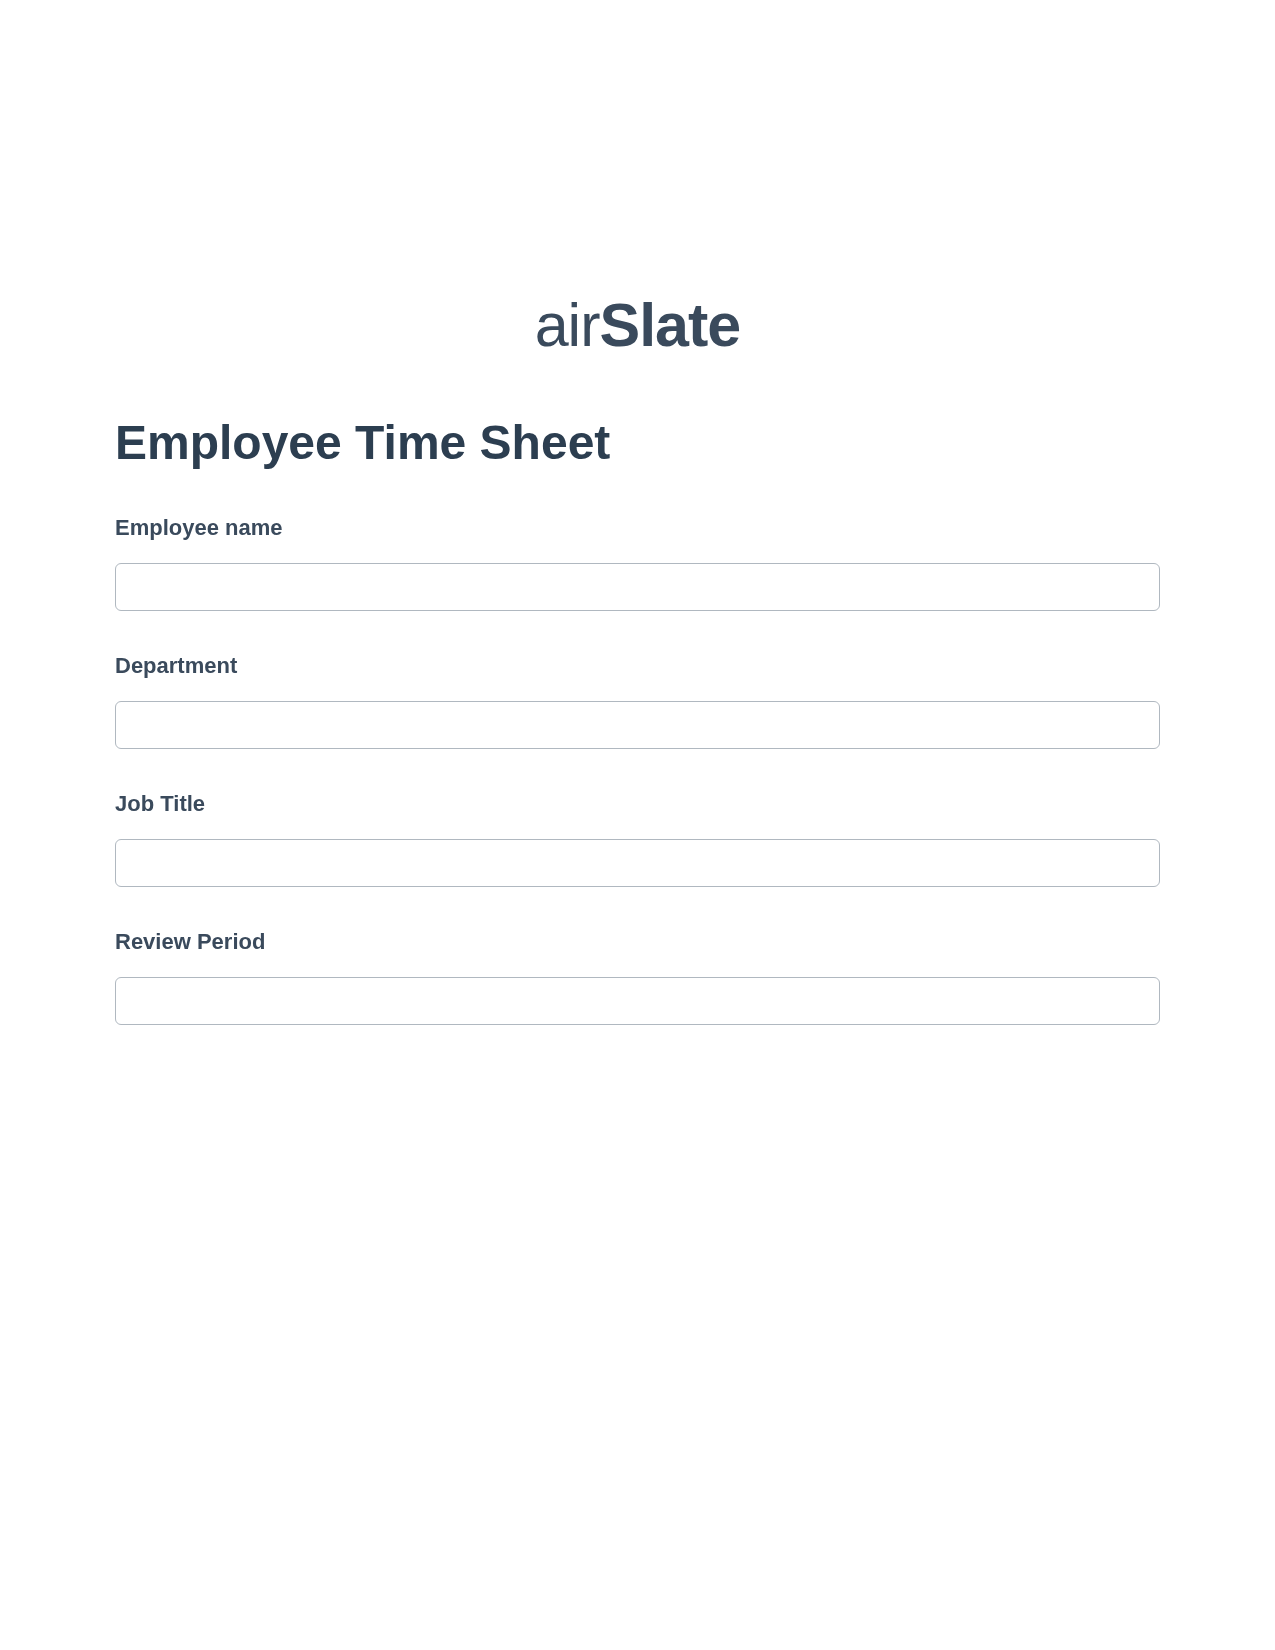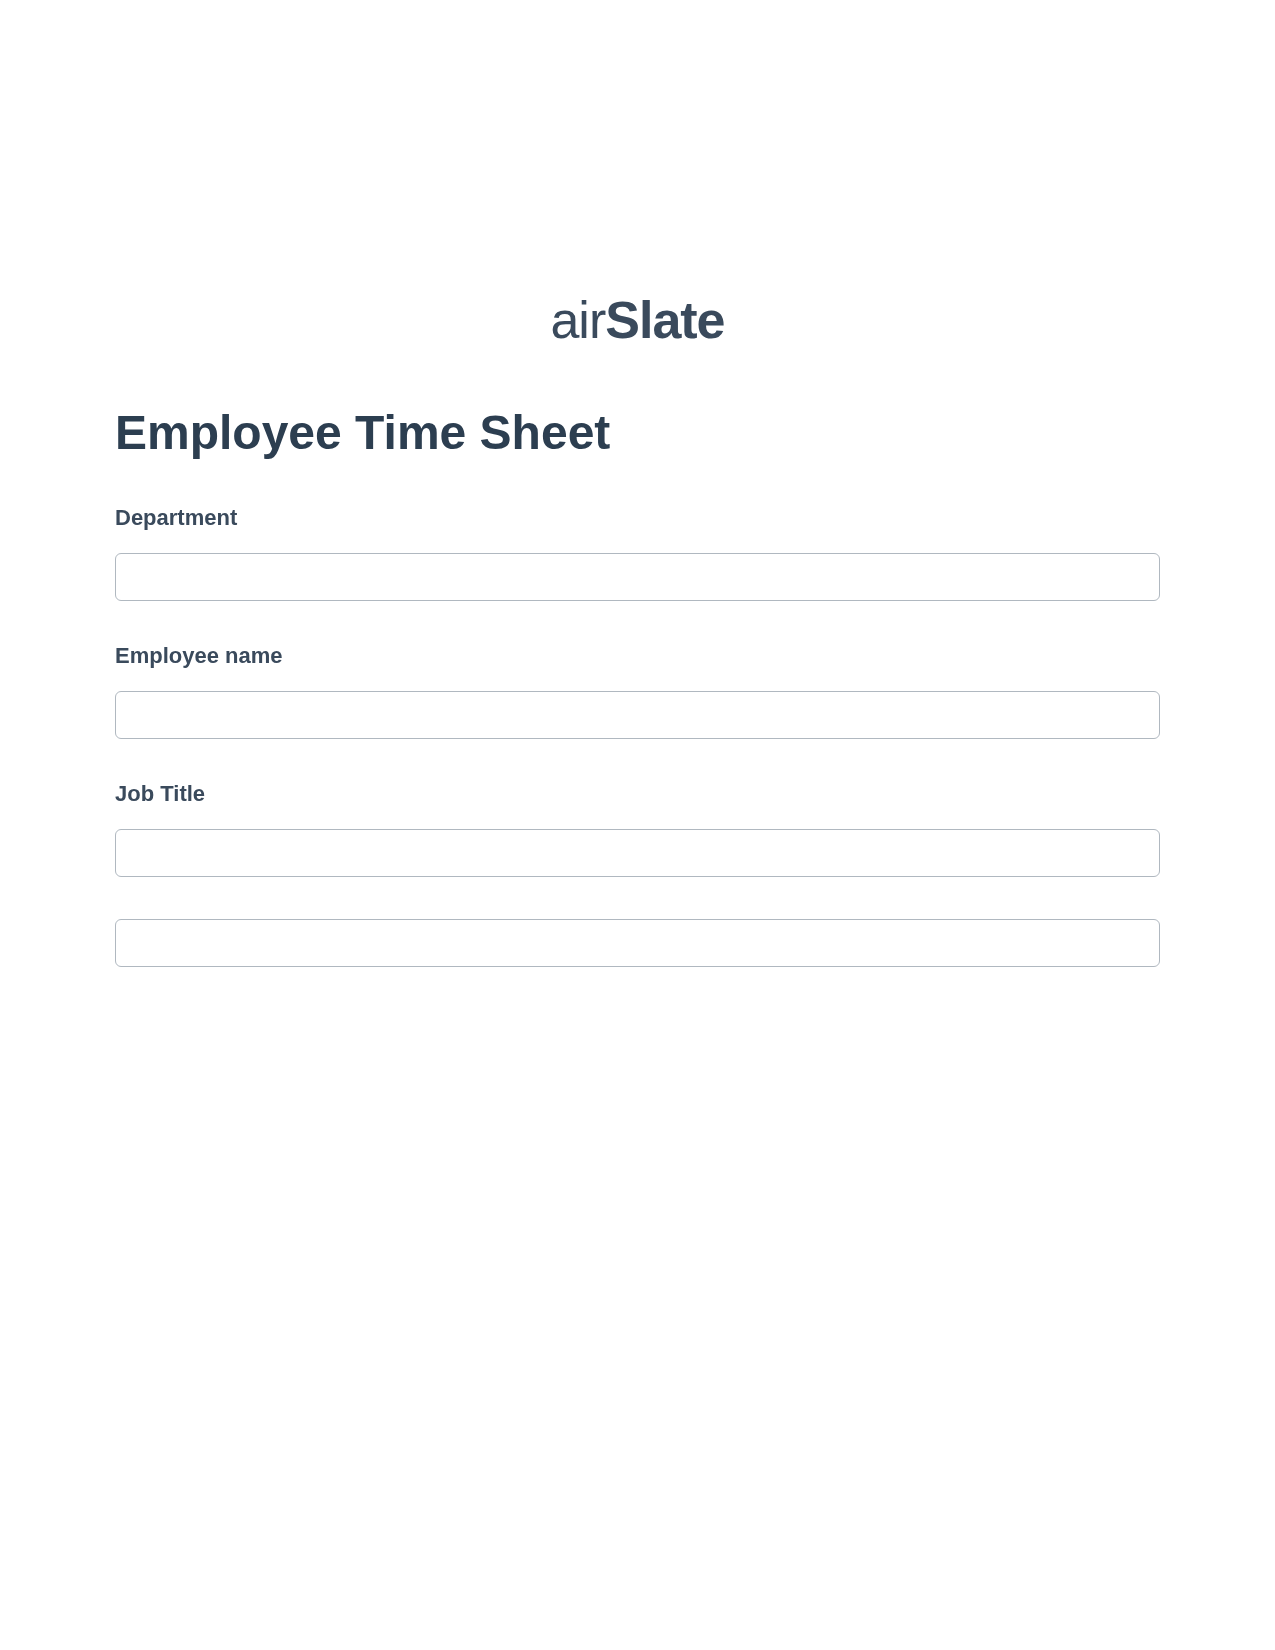--- a/index.html
+++ b/index.html
@@ -15,21 +15,21 @@
       color: #3a4a5c;
     }
     .page {
       padding: 290px 115px 0 115px;
     }
     .logo {
       text-align: center;
       margin-bottom: 55px;
     }
     .logo-text {
-      font-size: 52px;
+      font-size: 61px;
       font-weight: 700;
       color: #3a4a5c;
       letter-spacing: -1px;
     }
     .logo-text .air {
       font-weight: 400;
     }
     .logo-text .slate {
       font-weight: 700;
     }
@@ -63,30 +63,31 @@
 <body>
 
 <div class="page">
   <div class="logo">
     <span class="logo-text"><span class="air">air</span><span class="slate">Slate</span></span>
   </div>
 
   <h1 class="form-title">Employee Time Sheet</h1>
 
   <div class="form-group">
-    <label class="form-label">Department</label>
+    <label class="form-label">Employee name</label>
     <input type="text" class="form-input" value="" style="">
   </div>
 
   <div class="form-group">
-    <label class="form-label">Employee name</label>
+    <label class="form-label">Department</label>
     <input type="text" class="form-input" value="" style="">
   </div>
 
   <div class="form-group">
     <label class="form-label">Job Title</label>
     <input type="text" class="form-input" value="" style="">
   </div>
 
   <div class="form-group">
+    <label class="form-label">Review Period</label>
     <input type="text" class="form-input" value="" style="">
   </div>
 </div>
 
 </body></html>

